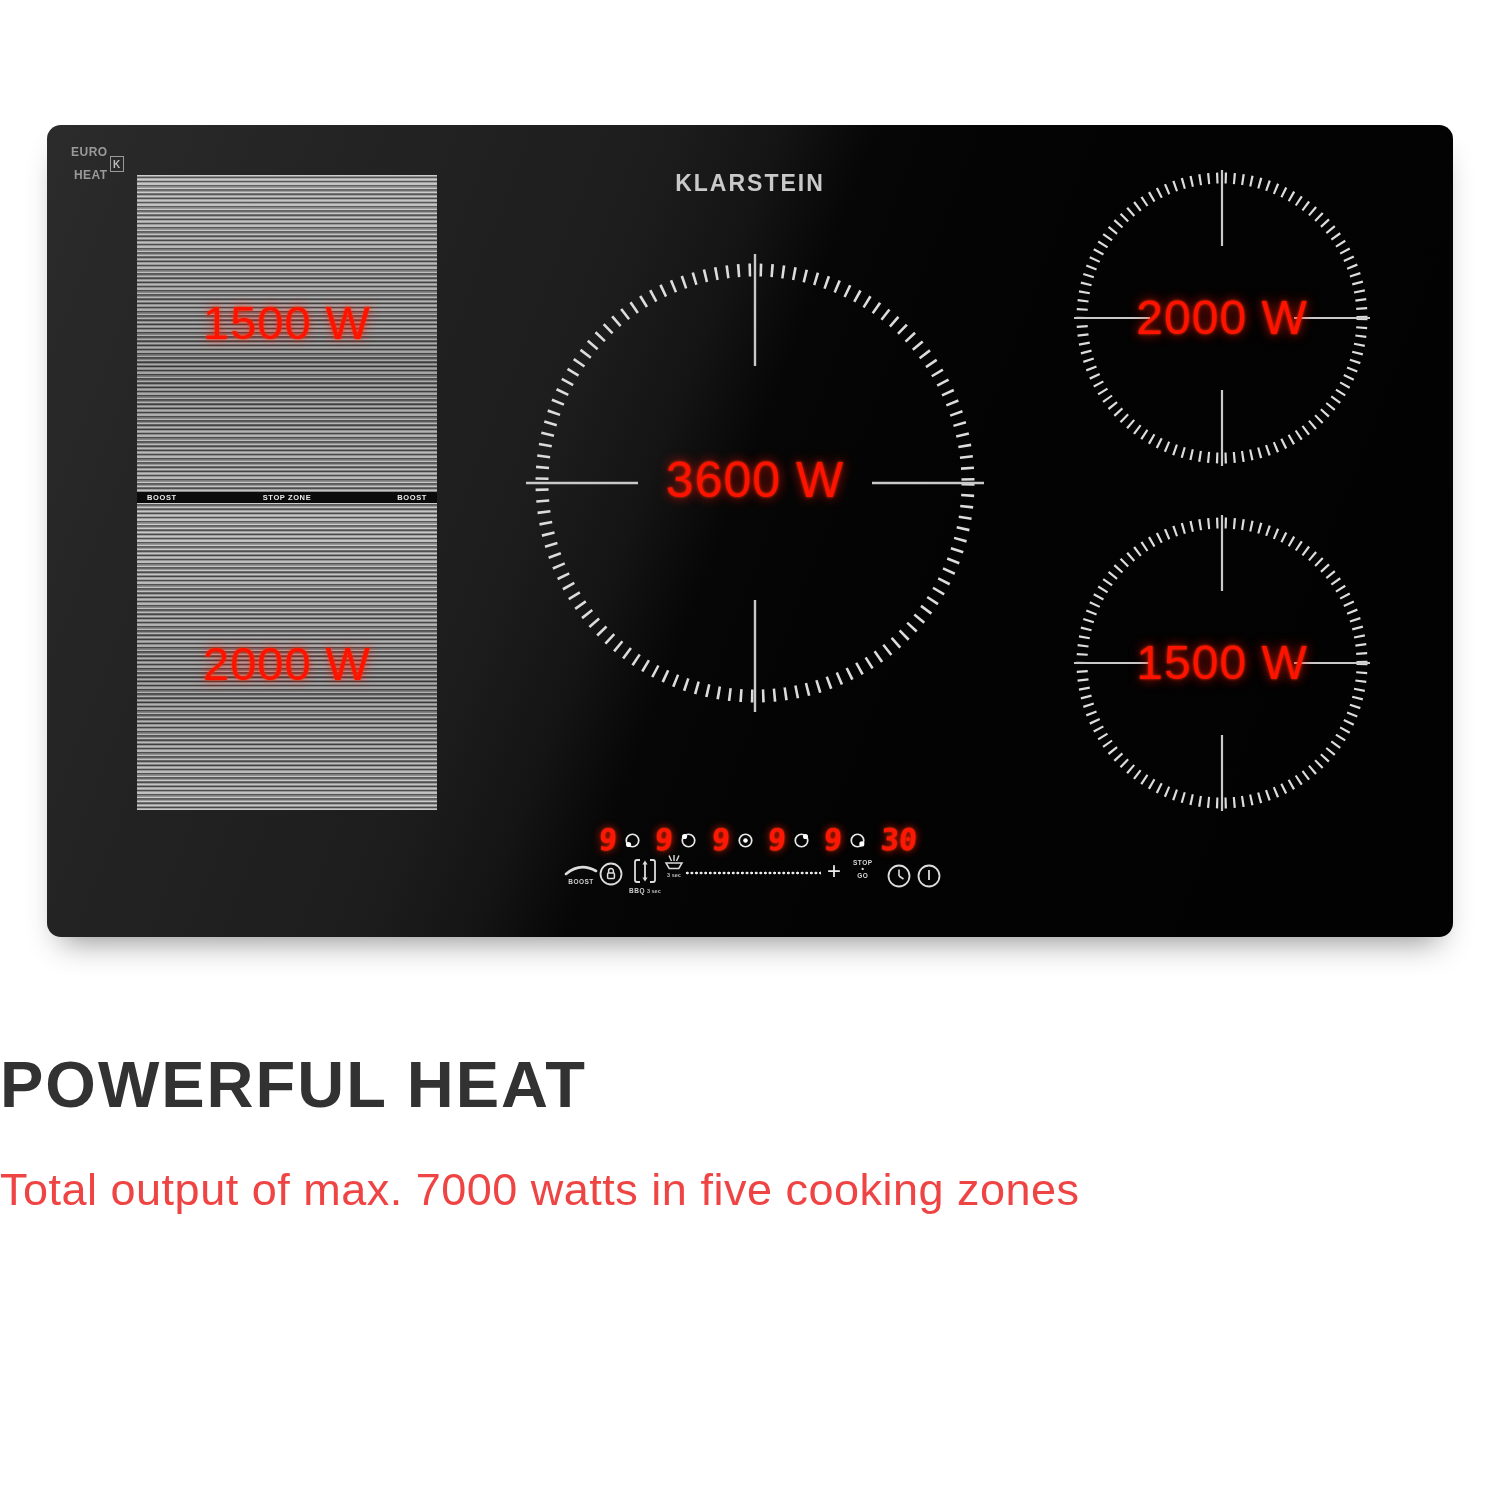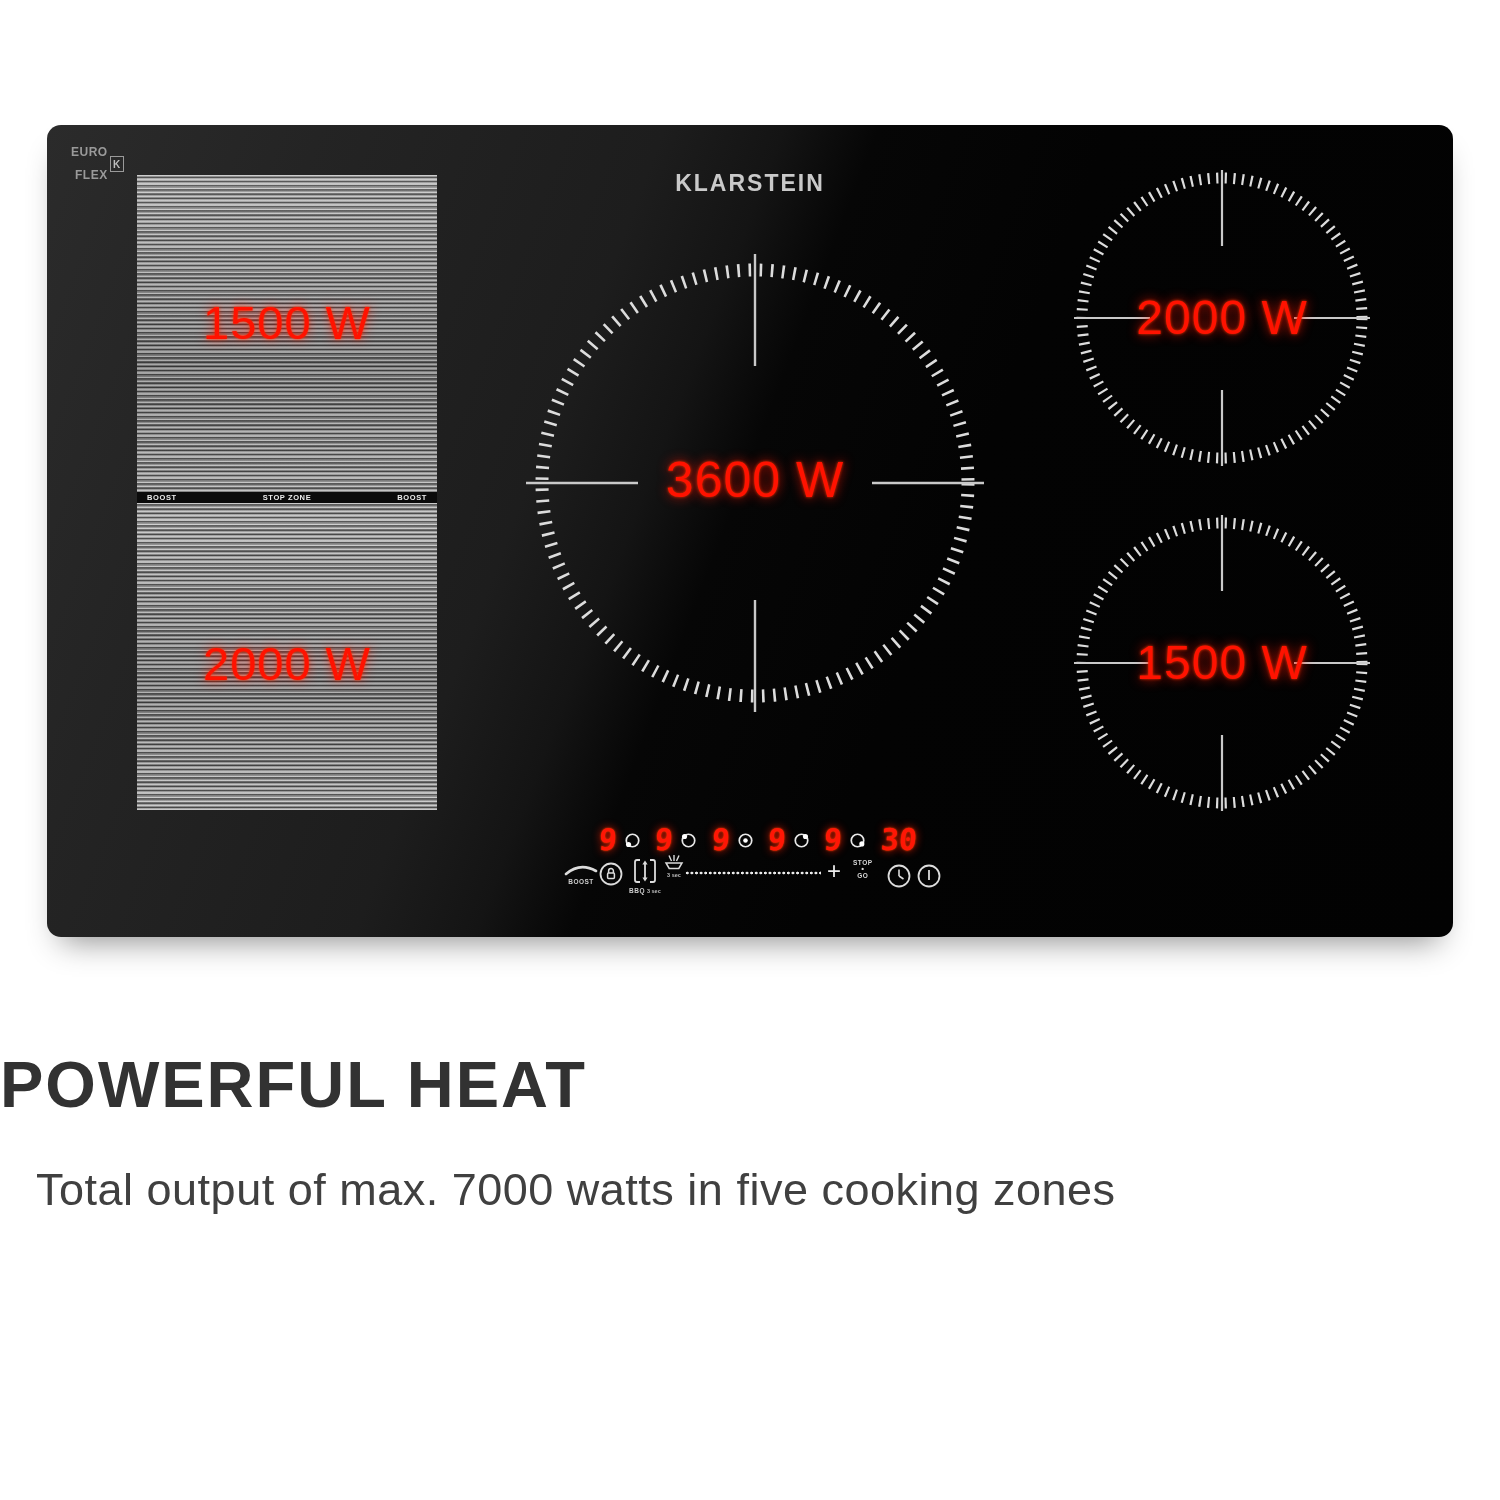--- a/index.html
+++ b/index.html
@@ -61,33 +61,33 @@
         background-image:radial-gradient(circle at 2px 2px,#ececec 1.4px,rgba(0,0,0,0) 1.6px);
         background-size:4.6px 4px;background-repeat:repeat-x;}
   .plus{position:absolute;font-size:24px;font-weight:normal;color:#ececec;line-height:20px;}
   .stopgo{position:absolute;display:flex;flex-direction:column;align-items:center;
           font-size:6.5px;font-weight:bold;letter-spacing:.5px;color:#d8d8d8;line-height:7px;}
   .stopgo .dot{font-size:8px;line-height:6px;}
 
   
   .caption{position:absolute;left:0;top:1052px;width:100%;text-align:left;color:#333;}
   .caption h1{margin:0;font-size:65px;font-weight:bold;letter-spacing:2px;color:#323232;line-height:1;}
-  .caption p{margin:38px 8px 0 0;font-size:45px;font-weight:300;color:#404040;line-height:69px;letter-spacing:.5px;padding-left:36px;}
+  .caption p{margin:38px 8px 0 0;font-size:45px;font-weight:300;color:#ef4444;line-height:69px;letter-spacing:.5px;}
 </style>
 </head>
 <body>
 
 <div class="page">
 
   <div class="hob">
 
     <div class="eurokera">
       <div class="ek-text">
         <span>EURO</span>
-        <span>FLEX</span>
+        <span>HEAT</span>
       </div>
       <div class="ek-box">
         <span>K</span>
       </div>
     </div>
 
     <div class="brand">KLARSTEIN</div>
 
     <div class="flexzone">
       <div class="watt w-flex-top">1500 W</div>

